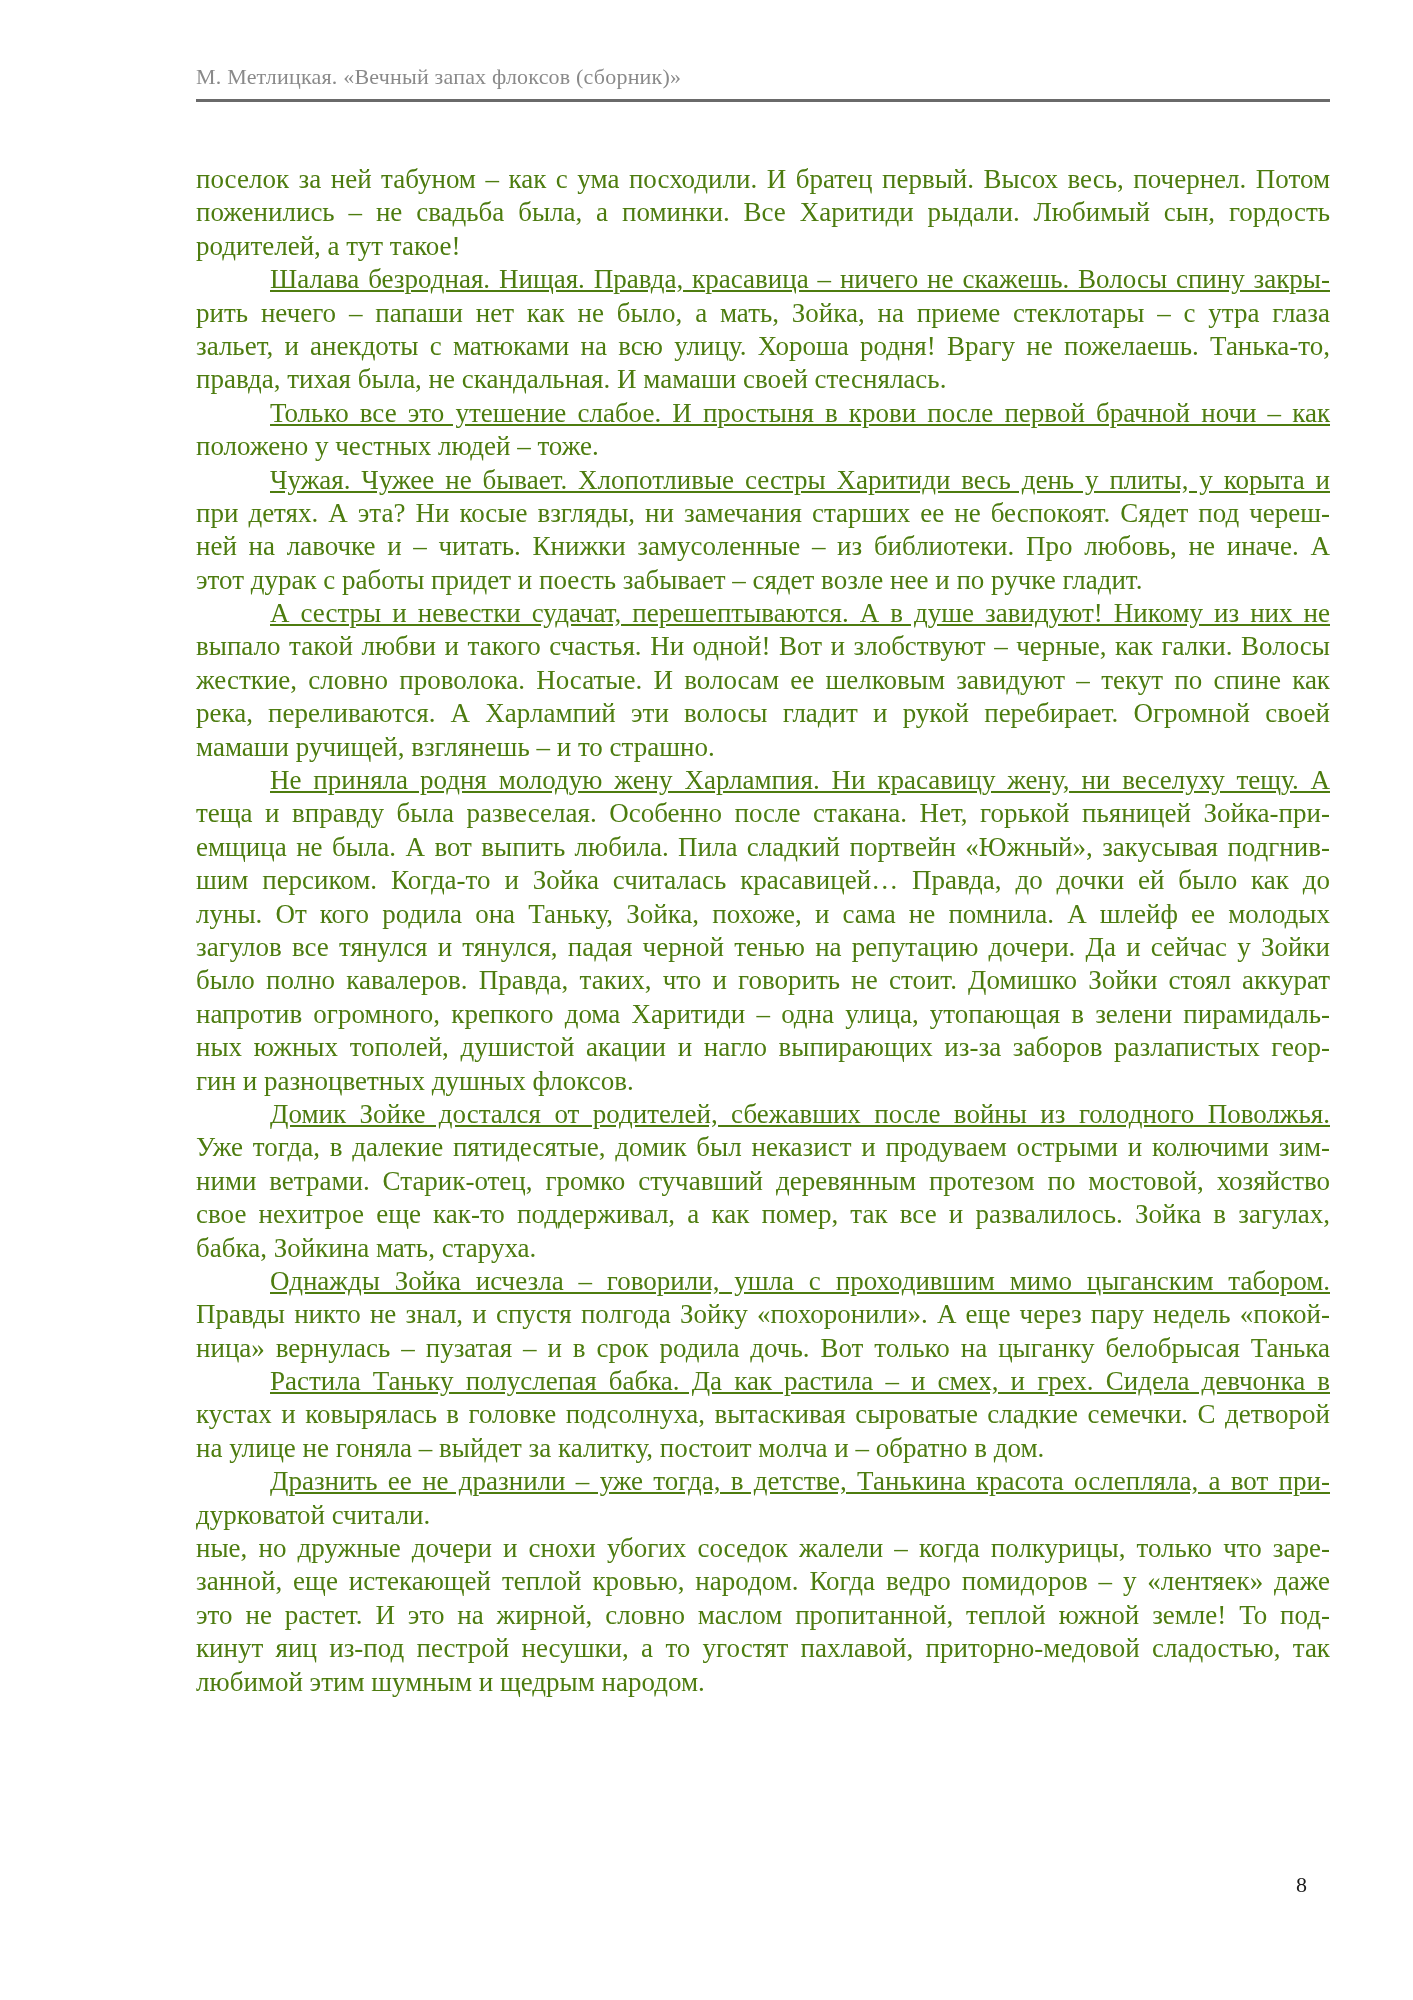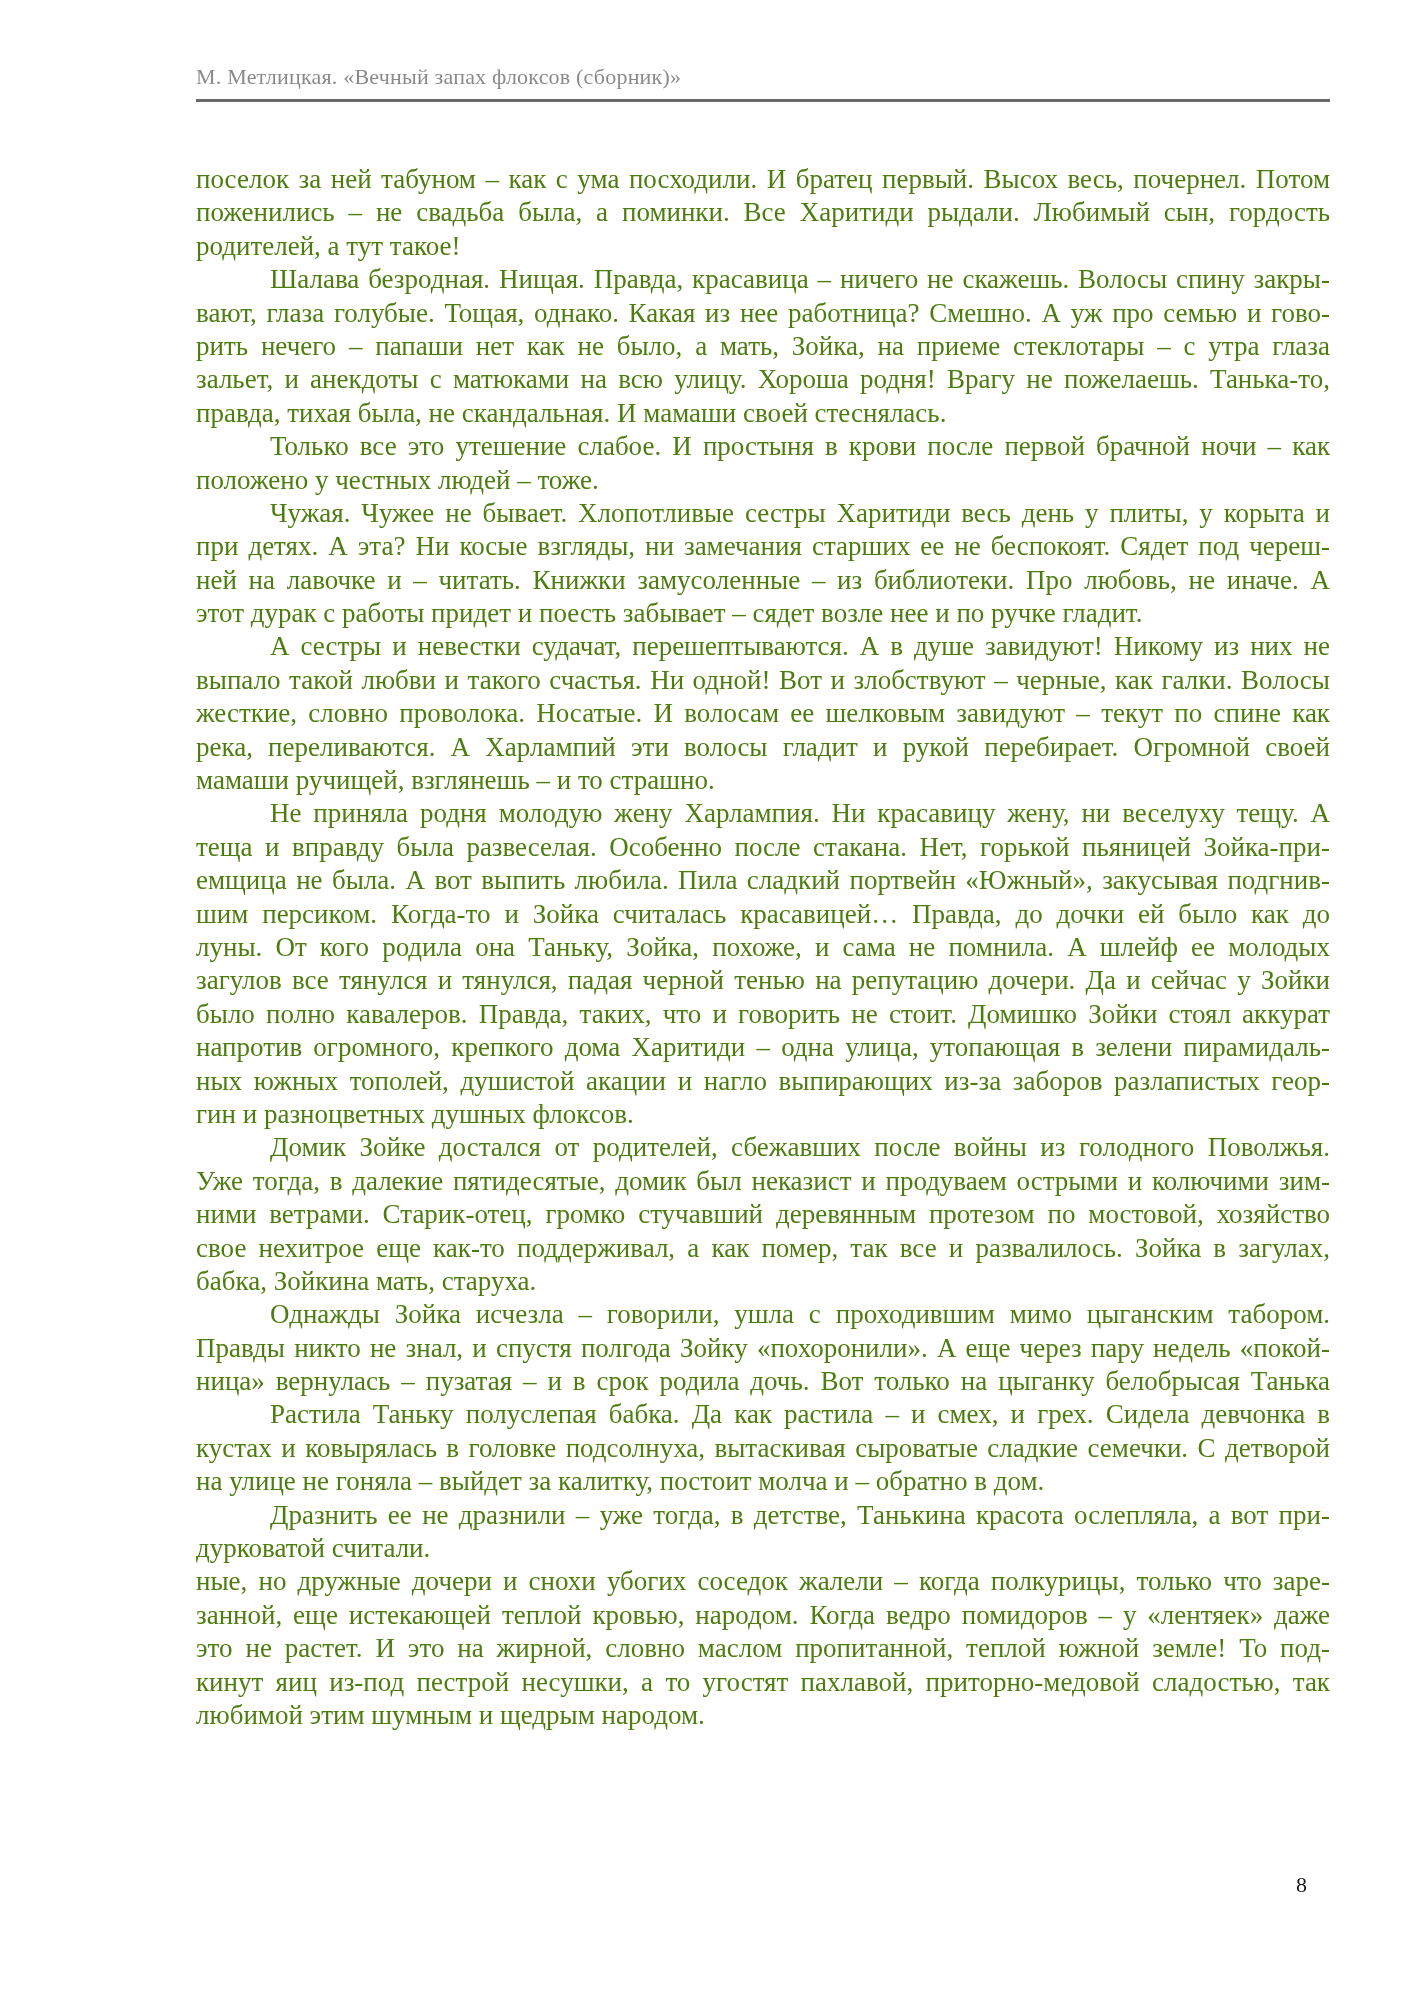--- a/index.html
+++ b/index.html
@@ -13,42 +13,41 @@
   .head-rule {
     position: absolute; left: 196px; top: 99px; width: 1134px; height: 3px; background: #6a6a6a;
   }
   .body-text {
     position: absolute; left: 196px; top: 163px; width: 1134px;
     font-family: "Liberation Serif", serif; font-size: 27px; color: #4d7c0f;
     line-height: 33.4px;
   }
   .line { display: block; white-space: nowrap; height: 33.4px; text-align: justify; text-align-last: justify; }
   .line.last { text-align-last: left; }
-  .line.indent { padding-left: 74px; }
+  .line.indent { padding-left: 74px; text-decoration: underline; }
   .page-number {
     position: absolute; left: 1296px; top: 1872px;
     font-family: "Liberation Serif", serif; font-size: 22px; color: #1a1a1a;
   }
 </style>
 </head>
 <body>
 
 <div class="page">
   <div class="running-head">М.  Метлицкая.  «Вечный запах флоксов (сборник)»</div>
   <div class="head-rule"></div>
 
   <div class="body-text" id="body-text">
       <div class="paragraph">
         <span class="line">поселок за ней табуном – как с ума посходили. И братец первый. Высох весь, почернел. Потом</span>
         <span class="line">поженились – не свадьба была, а поминки. Все Харитиди рыдали. Любимый сын, гордость</span>
         <span class="line last">родителей, а тут такое!</span>
       </div>
       <div class="paragraph">
         <span class="line indent">Шалава безродная. Нищая. Правда, красавица – ничего не скажешь. Волосы спину закры-</span>
-        <span class="line">вают, глаза голубые. Тощая, однако. Какая из нее работница? Смешно. А уж про семью и гово-</span>
         <span class="line">рить нечего – папаши нет как не было, а мать, Зойка, на приеме стеклотары – с утра глаза</span>
         <span class="line">зальет, и анекдоты с матюками на всю улицу. Хороша родня! Врагу не пожелаешь. Танька-то,</span>
         <span class="line last">правда, тихая была, не скандальная. И мамаши своей стеснялась.</span>
       </div>
       <div class="paragraph">
         <span class="line indent">Только все это утешение слабое. И простыня в крови после первой брачной ночи – как</span>
         <span class="line last">положено у честных людей – тоже.</span>
       </div>
       <div class="paragraph">
         <span class="line indent">Чужая. Чужее не бывает. Хлопотливые сестры Харитиди весь день у плиты, у корыта и</span>

